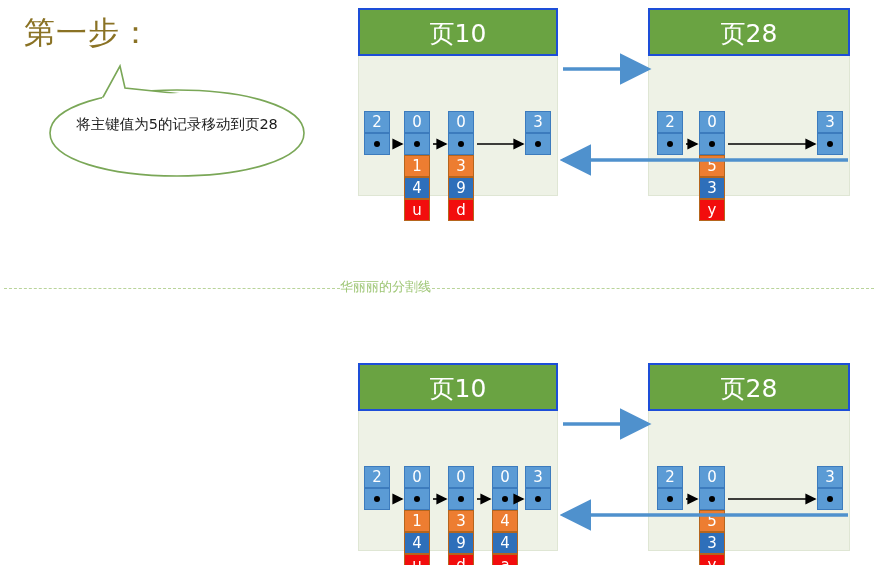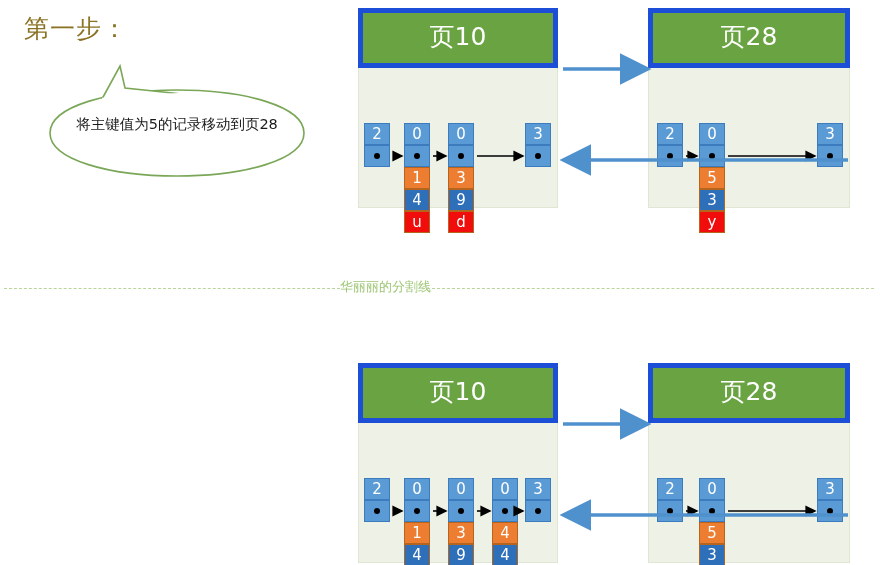--- a/index.html
+++ b/index.html
@@ -19,21 +19,21 @@
     left: 0;
     width: 880px;
   }
   #step-1 { top: 0; height: 270px; }
   #step-2 { top: 355px; height: 210px; }
 
   .step-title {
     position: absolute;
     left: 24px;
     top: 12px;
-    font-size: 25px;
+    font-size: 31px;
     color: #8a7224;
     font-family: "DejaVu Serif", "Liberation Serif", serif;
     letter-spacing: 1px;
     white-space: nowrap;
   }
 
   .callout {
     position: absolute;
     left: 32px;
     top: 58px;
@@ -53,22 +53,22 @@
     white-space: nowrap;
   }
 
   
   .page {
     position: absolute;
     top: 8px;
   }
   .page-header {
     background: #6aa342;
-    border: 5px solid #1d4ed8;
-    height: 60px;
+    border: 2px solid #1d4ed8;
+    height: 48px;
     line-height: 48px;
     text-align: center;
     color: #ffffff;
     font-size: 25px;
     font-family: "DejaVu Sans", "Liberation Sans", sans-serif;
     box-sizing: border-box;
   }
   .page-body {
     background: #eef2e6;
     border: 1px solid #dfe6d4;

